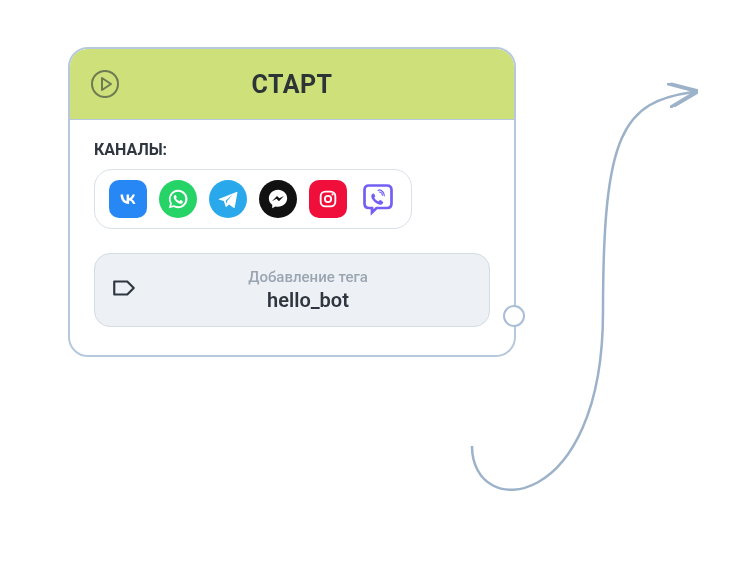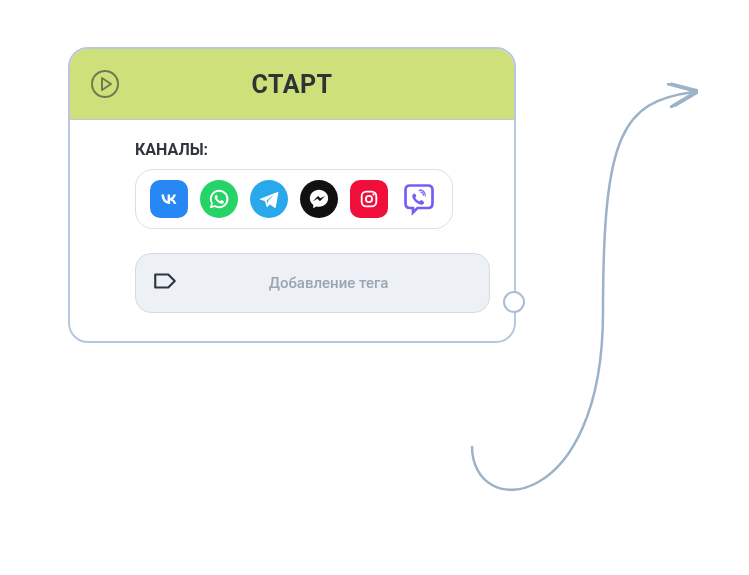--- a/index.html
+++ b/index.html
@@ -42,21 +42,20 @@
   .card-title {
     flex: 1;
     text-align: center;
     font-size: 25px;
     font-weight: 700;
     color: #2d3436;
     letter-spacing: 0.5px;
   }
   .card-body {
     padding: 20px 24px 28px 24px;
-    margin-left: 41px;
   }
   .section-label {
     font-size: 16px;
     font-weight: 700;
     color: #2f3640;
     margin-bottom: 10px;
   }
   .channels-box {
     border: 1px solid #d9e0e8;
     border-radius: 18px;
@@ -178,20 +177,21 @@
 
 
     <div class="trigger-box">
       <span class="tag-icon">
         <svg viewBox="0 0 24 24" width="26" height="26">
             <path fill="none" stroke="#2f3640" stroke-width="2" stroke-linejoin="round" d="M3 6h12l6 6-6 6H3z"></path>
           </svg>
       </span>
       <div class="trigger-texts">
         <div class="trigger-caption">Добавление тега</div>
+        <div class="trigger-value">hello_bot</div>
       </div>
     </div>
   </div>
 
   <div class="output-port"></div>
 </div>
 
 <svg class="connector-svg">
   <defs>
     <marker id="arrowhead" markerWidth="12" markerHeight="10" refX="10" refY="5" orient="auto">

